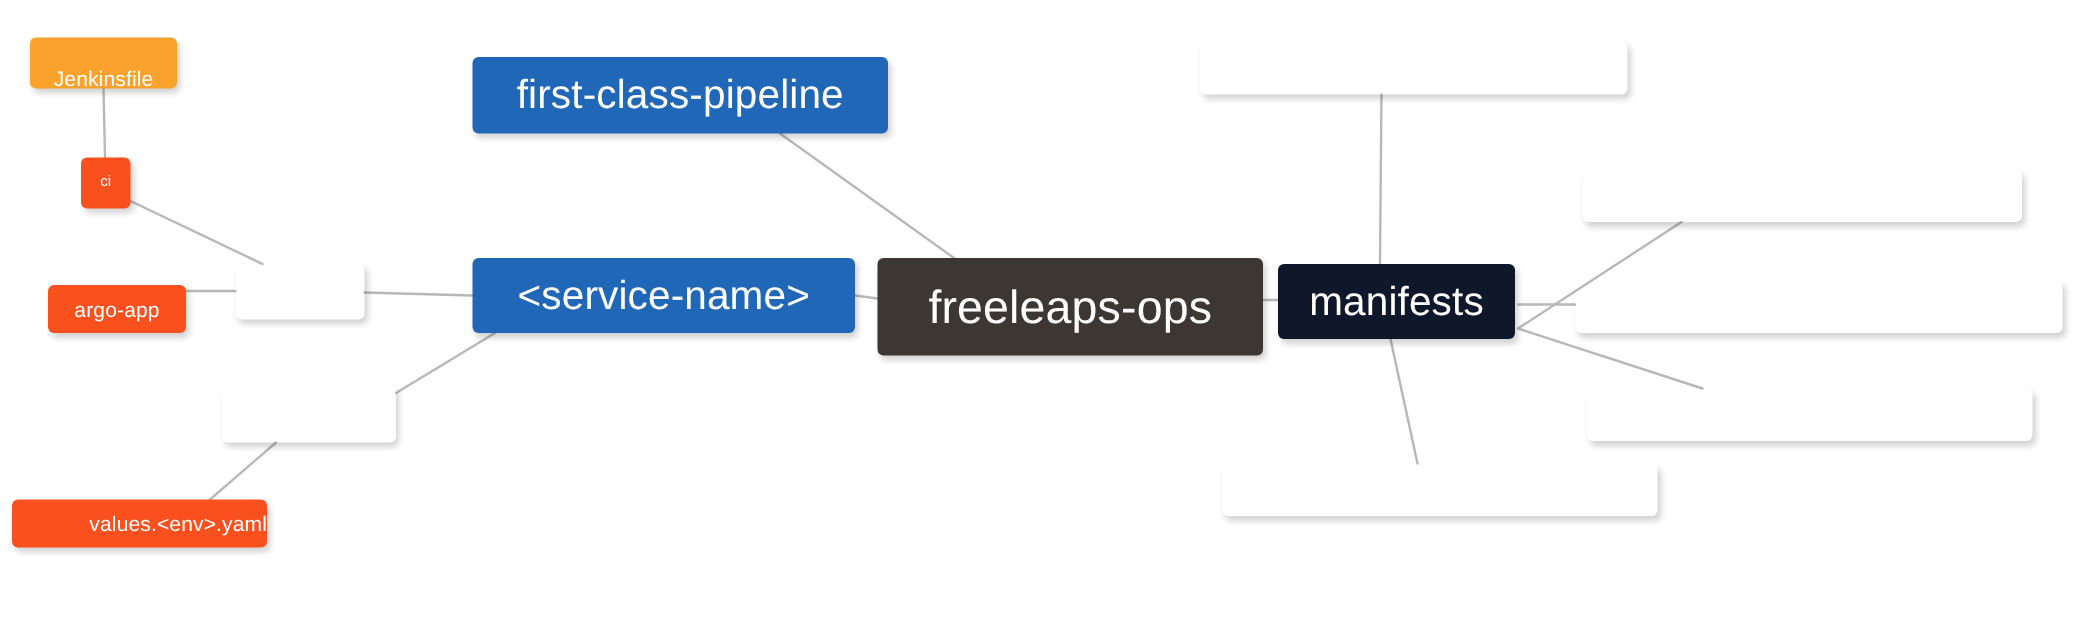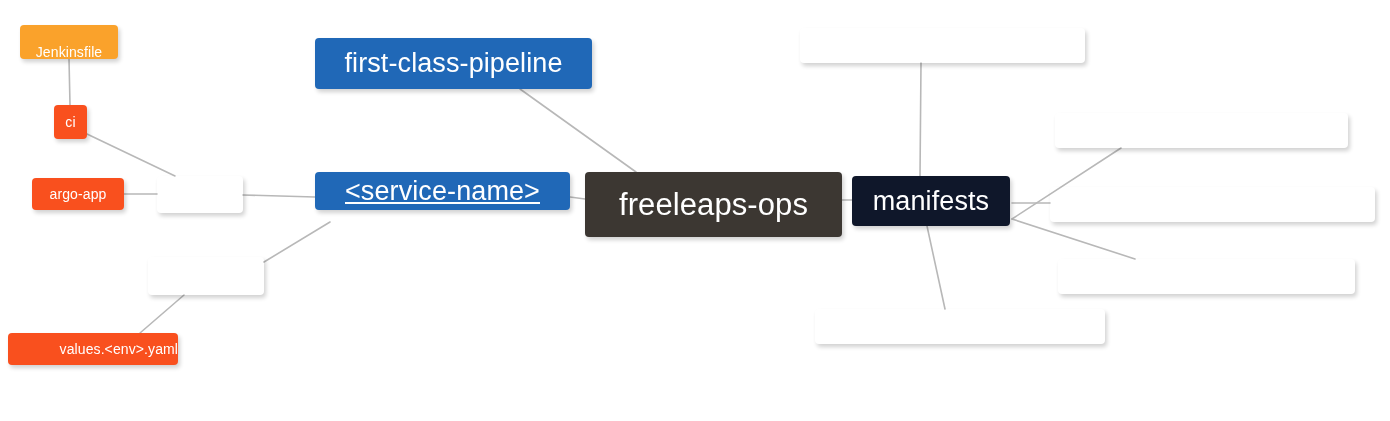--- a/index.html
+++ b/index.html
@@ -58,39 +58,39 @@
       <line x1="920" y1="176" x2="921" y2="63" stroke="#b8b8b8" stroke-width="1.6" stroke-linecap="round"></line>
       <line x1="1012" y1="219" x2="1121" y2="148" stroke="#b8b8b8" stroke-width="1.6" stroke-linecap="round"></line>
       <line x1="1012" y1="203" x2="1050" y2="203" stroke="#b8b8b8" stroke-width="1.6" stroke-linecap="round"></line>
       <line x1="1012" y1="219" x2="1135" y2="259" stroke="#b8b8b8" stroke-width="1.6" stroke-linecap="round"></line>
       <line x1="927" y1="226" x2="945" y2="309" stroke="#b8b8b8" stroke-width="1.6" stroke-linecap="round"></line>
     </svg>
   <div id="nodes">
       <div class="node" style="left: 20px; top: 25px; width: 98px; height: 34px; background: rgb(250, 162, 43); font-size: 14px; align-items: flex-end;">
         <span>Jenkinsfile</span>
       </div>
-      <div class="node" style="left: 54px; top: 105px; width: 33px; height: 34px; background: rgb(249, 80, 30); font-size: 14px;">
+      <div class="node" style="left: 54px; top: 105px; width: 33px; height: 34px; background: rgb(249, 80, 30); font-size: 10px;">
         <span>ci</span>
       </div>
-      <div class="node" style="left: 32px; top: 178px; width: 92px; height: 32px; background: rgb(249, 80, 30); font-size: 14px;">
+      <div class="node" style="left: 32px; top: 190px; width: 92px; height: 32px; background: rgb(249, 80, 30); font-size: 14px;">
         <span>argo-app</span>
       </div>
       <div class="node" style="left: 157px; top: 176px; width: 86px; height: 37px; font-size: 19px;">
         <span>&lt;env&gt;</span>
       </div>
       <div class="node" style="left: 148px; top: 257px; width: 116px; height: 38px; font-size: 19px;">
         <span>helm-pkg</span>
       </div>
       <div class="node" style="left: 8px; top: 333px; width: 170px; height: 32px; background: rgb(249, 80, 30); font-size: 14px; justify-content: flex-end;">
         <span>values.&lt;env&gt;.yaml</span>
       </div>
       <div class="node" style="left: 315px; top: 38px; width: 277px; height: 51px; background: rgb(32, 104, 183); font-size: 27px;">
         <span>first-class-pipeline</span>
       </div>
-      <div class="node" style="left: 315px; top: 172px; width: 255px; height: 38px; background: rgb(32, 104, 183); font-size: 27px; text-decoration: underline;">
+      <div class="node" style="left: 315px; top: 172px; width: 255px; height: 50px; background: rgb(32, 104, 183); font-size: 27px;">
         <span>&lt;service-name&gt;</span>
       </div>
       <div class="node" style="left: 585px; top: 172px; width: 257px; height: 65px; background: rgb(60, 55, 50); font-size: 31px;">
         <span>freeleaps-ops</span>
       </div>
       <div class="node" style="left: 852px; top: 176px; width: 158px; height: 50px; background: #0f172a; font-size: 27px;">
         <span>manifests</span>
       </div>
       <div class="node" style="left: 800px; top: 28px; width: 285px; height: 35px; font-size: 19px;">
         <span>freeleaps-devops-system</span>

